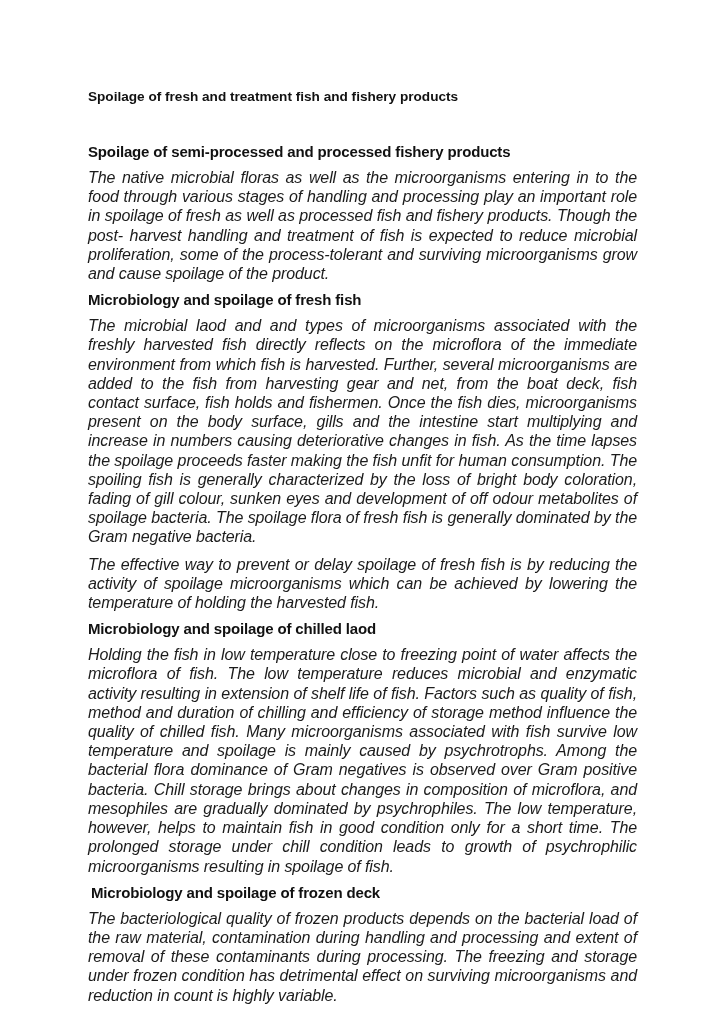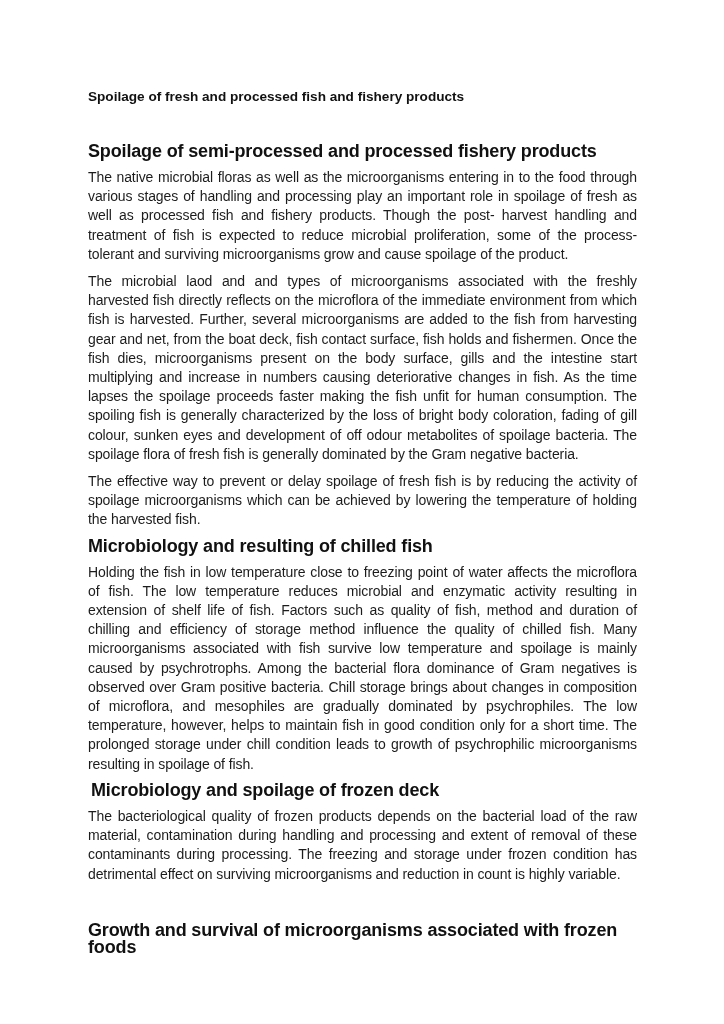--- a/index.html
+++ b/index.html
@@ -8,43 +8,45 @@
     position: absolute; left: 88px; top: 88px; width: 549px;
     color: #1a1a1a;
     font-family: "Liberation Sans", "DejaVu Sans", sans-serif;
   }
   .doc-title {
     font-family: "Liberation Sans", sans-serif;
     font-weight: bold; font-size: 13.6px; line-height: 18px;
     margin: 0 0 37px 0; color: #111;
   }
   .h2 {
-    font-weight: bold; font-size: 18px; line-height: 17px;
+    font-weight: bold; font-size: 15px; line-height: 17px;
     margin: 0 0 8px 0; letter-spacing: -0.15px; color: #111;
   }
   .p {
-    font-size: 14px; line-height: 19.2px;
+    font-size: 16px; line-height: 19.2px;
     text-align: justify; margin: 0 0 8px 0; letter-spacing: -0.1px;
     color: #1c1c1c;
+    font-style: italic;
   }
   .h2.indent { padding-left: 3px; }
   .h2.gap-top { margin-top: 38px; }
 </style>
 </head>
 <body>
 
 <div class="page">
-  <div class="doc-title">Spoilage of fresh and processed fish and fishery products</div>
+  <div class="doc-title">Spoilage of fresh and treatment fish and fishery products</div>
 
   <div class="h2">Spoilage of semi-processed and processed fishery products</div>
   <p class="p">The native microbial floras as well as the microorganisms entering in to the food through various stages of handling and processing play an important role in spoilage of fresh as well as processed fish and fishery products. Though the post- harvest handling and treatment of fish is expected to reduce microbial proliferation, some of the process-tolerant and surviving microorganisms grow and cause spoilage of the product.</p>
 
+  <div class="h2">Microbiology and spoilage of fresh fish</div>
   <p class="p">The microbial laod and and types of microorganisms associated with the freshly harvested fish directly reflects on the microflora of the immediate environment from which fish is harvested. Further, several microorganisms are added to the fish from harvesting gear and net, from the boat deck, fish contact surface, fish holds and fishermen. Once the fish dies, microorganisms present on the body surface, gills and the intestine start multiplying and increase in numbers causing deteriorative changes in fish. As the time lapses the spoilage proceeds faster making the fish unfit for human consumption. The spoiling fish is generally characterized by the loss of bright body coloration, fading of gill colour, sunken eyes and development of off odour metabolites of spoilage bacteria. The spoilage flora of fresh fish is generally dominated by the Gram negative bacteria.</p>
   <p class="p">The effective way to prevent or delay spoilage of fresh fish is by reducing the activity of spoilage microorganisms which can be achieved by lowering the temperature of holding the harvested fish.</p>
 
-  <div class="h2">Microbiology and resulting of chilled fish</div>
+  <div class="h2">Microbiology and spoilage of chilled laod</div>
   <p class="p">Holding the fish in low temperature close to freezing point of water affects the microflora of fish. The low temperature reduces microbial and enzymatic activity resulting in extension of shelf life of fish. Factors such as quality of fish, method and duration of chilling and efficiency of storage method influence the quality of chilled fish. Many microorganisms associated with fish survive low temperature and spoilage is mainly caused by psychrotrophs. Among the bacterial flora dominance of Gram negatives is observed over Gram positive bacteria. Chill storage brings about changes in composition of microflora, and mesophiles are gradually dominated by psychrophiles. The low temperature, however, helps to maintain fish in good condition only for a short time. The prolonged storage under chill condition leads to growth of psychrophilic microorganisms resulting in spoilage of fish.</p>
 
   <div class="h2 indent">Microbiology and spoilage of frozen deck</div>
   <p class="p">The bacteriological quality of frozen products depends on the bacterial load of the raw material, contamination during handling and processing and extent of removal of these contaminants during processing. The freezing and storage under frozen condition has detrimental effect on surviving microorganisms and reduction in count is highly variable.</p>
 
   <div class="h2 gap-top">Growth and survival of microorganisms associated with frozen foods</div>
 </div>
 
 </body></html>

